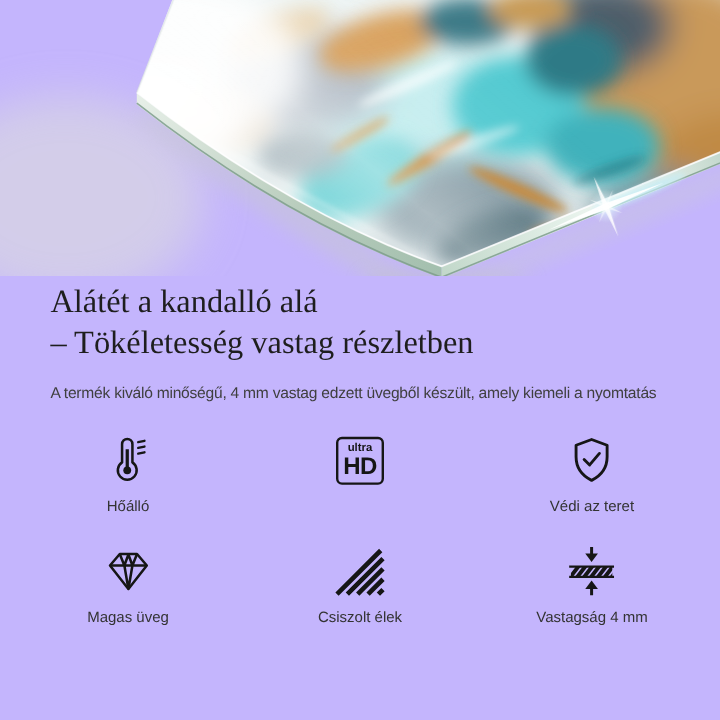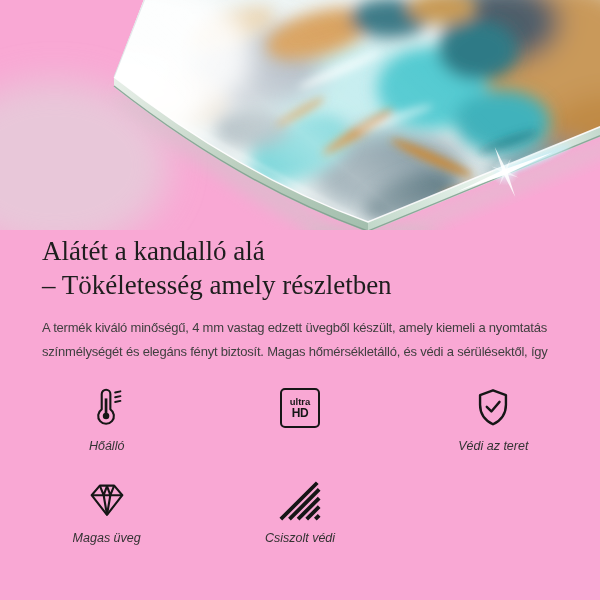--- a/index.html
+++ b/index.html
@@ -1,17 +1,17 @@
 <!DOCTYPE html>
 <html lang="hu"><head>
 <meta charset="utf-8">
 <style>
   html,body{margin:0;padding:0;background:#ffffff;}
   .page{
-    position:relative;width:600px;height:600px;overflow:hidden;background:#f9a8d4;
+    position:relative;width:600px;height:600px;overflow:hidden;background:#c4b5fd;
     font-family:"Liberation Sans",sans-serif;
   }
   
   .hero{position:relative;width:600px;height:230px;}
   .hero svg{display:block;}
   
   .heading{
     margin:4px 40px 0 42px;
     font-family:"Liberation Serif","DejaVu Serif",serif;
     font-weight:400;font-size:27px;line-height:34px;color:#1e1e1e;
@@ -23,28 +23,28 @@
     font-size:13px;line-height:24px;letter-spacing:-0.2px;color:#3f3f3f;
   }
   .desc span{display:block;white-space:nowrap;}
   
   .features{
     margin:20px 10px 0 10px;
     display:grid;grid-template-columns:repeat(3,1fr);row-gap:22px;
   }
   .cell{display:flex;flex-direction:column;align-items:center;}
   .icon-box{width:48px;height:48px;display:flex;align-items:center;justify-content:center;}
-  .label{margin-top:7px;font-size:12.5px;line-height:15px;color:#333333;text-align:right;font-style:italic;}
+  .label{margin-top:7px;font-size:12.5px;line-height:15px;color:#333333;text-align:right;}
   
   .hd-badge{
     box-sizing:border-box;width:40px;height:40px;border:2.6px solid #161616;border-radius:5px;
     display:flex;flex-direction:column;align-items:center;justify-content:center;color:#161616;
   }
   .hd-top{font-size:9.5px;font-weight:700;line-height:1;}
-  .hd-bottom{font-size:12px;font-weight:800;line-height:1;letter-spacing:-0.5px;margin-top:1px;}
+  .hd-bottom{font-size:20px;font-weight:800;line-height:1;letter-spacing:-0.5px;margin-top:1px;}
 </style>
 </head>
 <body>
 
 <div class="page">
 
   <div class="hero">
     <svg width="600" height="230" viewBox="0 0 600 230" aria-hidden="true">
       <defs>
         <clipPath id="panelClip">
@@ -154,26 +154,25 @@
           <polygon points="-15,0 0,-1.5 15,0 0,1.5" fill="#ffffff"></polygon>
           <polygon points="0,-15 1.5,0 0,15 -1.5,0" fill="#ffffff"></polygon>
         </g>
         <circle r="2.6" fill="#ffffff"></circle>
       </g>
     </svg>
   </div>
 
   <h1 class="heading">
     <span>Alátét a kandalló alá</span>
-    <span>– Tökéletesség amely részletben</span>
+    <span>– Tökéletesség vastag részletben</span>
   </h1>
 
   <p class="desc">
     <span>A termék kiváló minőségű, 4 mm vastag edzett üvegből készült, amely kiemeli a nyomtatás</span>
-    <span>színmélységét és elegáns fényt biztosít. Magas hőmérsékletálló, és védi a sérülésektől, így</span>
   </p>
 
   <div class="features">
 
     <div class="cell">
       <div class="icon-box">
         <svg width="46" height="46" viewBox="0 0 48 48" fill="none" stroke="#161616" stroke-width="2.2">
           <path d="M18.5,9.5 a4.5,4.5 0 0 1 9,0 V25.4 a8.2,8.2 0 1 1 -9,0 Z" stroke-linejoin="round"></path>
           <circle cx="23" cy="32.3" r="3.4" fill="#161616" stroke="none"></circle>
           <line x1="23" y1="30.5" x2="23" y2="14" stroke-width="2.8"></line>
@@ -215,18 +214,43 @@
       </div>
       <div class="label">Magas üveg</div>
     </div>
 
     <div class="cell">
       <div class="icon-box">
         <svg width="46" height="46" viewBox="0 0 48 48" fill="none" stroke="#161616" stroke-width="4">
           <path d="M4,44 L42,6 M13,44 L44,13 M22,44 L44,22 M31,44 L44,31 M40,44 L44,40"></path>
         </svg>
       </div>
-      <div class="label">Csiszolt védi</div>
-    </div>
-
+      <div class="label">Csiszolt élek</div>
+    </div>
+
+    <div class="cell">
+      <div class="icon-box">
+        <svg width="46" height="46" viewBox="0 0 48 48">
+          <defs>
+              <clipPath id="barClip">
+                <rect x="6" y="20" width="36" height="9"></rect>
+              </clipPath>
+            </defs>
+          <g stroke="#161616" stroke-width="2.6">
+            <line x1="24" y1="3" x2="24" y2="9"></line>
+            <line x1="24" y1="45" x2="24" y2="39"></line>
+          </g>
+          <polygon points="18.5,8.5 29.5,8.5 24,16" fill="#161616"></polygon>
+          <polygon points="18.5,39.5 29.5,39.5 24,32" fill="#161616"></polygon>
+          <g stroke="#161616" stroke-width="2">
+            <line x1="4.5" y1="20" x2="43.5" y2="20"></line>
+            <line x1="4.5" y1="29" x2="43.5" y2="29"></line>
+          </g>
+          <g clip-path="url(#barClip)">
+            <path d="M4,31 L14,18 M10,31 L20,18 M16,31 L26,18 M22,31 L32,18 M28,31 L38,18 M34,31 L44,18 M40,31 L50,18" stroke="#161616" stroke-width="3.4" fill="none"></path>
+          </g>
+        </svg>
+      </div>
+      <div class="label">Vastagság 4 mm</div>
+    </div>
 
   </div>
 </div>
 
 </body></html>

